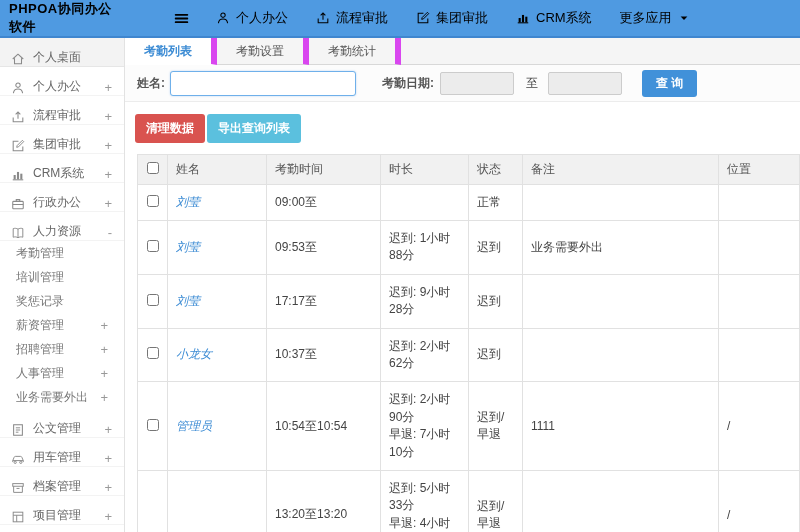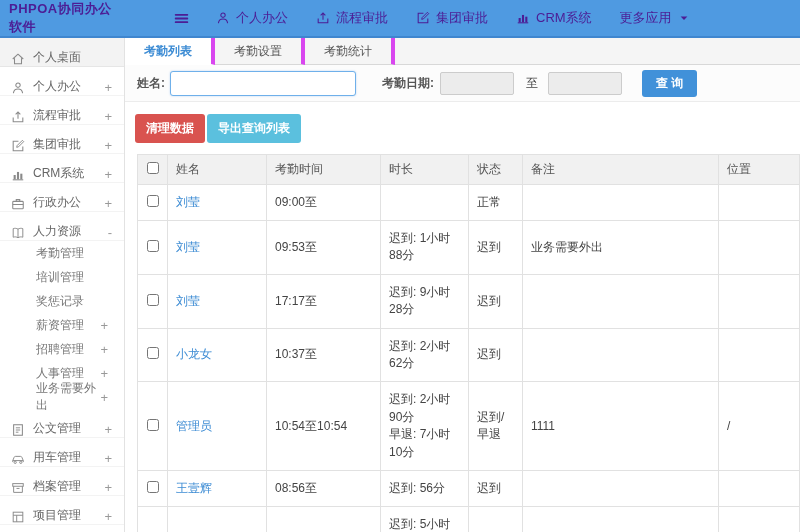--- a/index.html
+++ b/index.html
@@ -2,47 +2,47 @@
 <html style="--header-bg: #4f9ae1; --header-border: #3f86cf; --link: #3d8cd4; --red: #e4393c; --danger: #d9534f; --info: #5bc0de; --primary: #4191d9;"><head>
 <meta charset="utf-8">
 <style>
   * { box-sizing: border-box; margin: 0; padding: 0; }
   html,body { margin:0; background:#fff; }
   body { font-family: "Liberation Sans", "DejaVu Sans", sans-serif; font-size:12px; color:#333; }
   .app { width:800px; height:532px; display:flex; flex-direction:column; overflow:hidden; background:#fff; }
 
   
   header.topbar { height:38px; flex:none; background:var(--header-bg,#4f9ae1); border-bottom:2px solid var(--header-border,#3f86cf);
-    display:flex; align-items:center; color:#4c1d95; }
+    display:flex; align-items:center; color:#000000; }
   .logo { width:125px; flex:none; padding-left:9px; font-size:13px; font-weight:bold; letter-spacing:.5px; }
   .menu-btn { margin:0 26px 0 48px; cursor:pointer; display:flex; align-items:center; }
   .top-nav { display:flex; align-items:center; gap:28px; font-size:13px; }
   .nav-item { display:flex; align-items:center; gap:6px; cursor:pointer; white-space:nowrap; }
   .nav-item .icon { display:flex; align-items:center; }
   .icon svg { display:block; }
 
   
   .body-row { flex:1; display:flex; overflow:hidden; }
 
   
   aside.sidebar { width:125px; flex:none; background:#fff; border-right:1px solid #e2e2e2; overflow:hidden; color:#666; }
   .side-item { display:flex; align-items:flex-end; height:29px; padding-left:11px; gap:8px; cursor:pointer;
     border-bottom:1px solid #f3f3f3; color:#666; }
   .side-item .icon { color:#8a8a8a; display:flex; }
   .side-item.active { background:#f3f3f3; border-bottom:1px solid #e6e6e6; }
   .side-suffix { margin-left:auto; padding-right:12px; color:#999; font-size:13px; }
-  .side-sub .side-subitem { display:flex; align-items:center; height:24px; padding-left:36px; cursor:pointer; color:#777; }
+  .side-sub .side-subitem { display:flex; align-items:center; height:24px; padding-left:16px; cursor:pointer; color:#777; }
   .side-subitem .side-suffix { padding-right:16px; }
 
   
   main.content { flex:1; display:flex; flex-direction:column; overflow:hidden; background:#fff; }
 
   .tabs { flex:none; display:flex; background:#f5f5f5; border-bottom:1px solid #d8d8d8; height:27px; }
   .tab { padding:0 19px; line-height:26px; font-size:12px; color:#555; cursor:pointer;
-    border-right:4px solid #d946ef; margin-bottom:-1px; border-bottom:1px solid #d8d8d8; }
+    border-right:6px solid #d946ef; margin-bottom:-1px; border-bottom:1px solid #d8d8d8; }
   .tab.active { background:#fff; color:var(--link,#3d8cd4); font-weight:bold; border-bottom-color:#fff; }
 
   .filter-bar { flex:none; display:flex; align-items:center; height:37px; padding:0 12px;
     background:#fcfcfc; border-bottom:1px solid #ececec; }
   .filter-bar label { font-weight:bold; color:#555; }
   .name-input { width:186px; height:25px; margin-left:5px; border:1px solid #6fb0ea; border-radius:3px; padding:0 6px;
     outline:none; box-shadow:0 0 2px rgba(80,150,230,.4); }
   .date-label { margin-left:26px; }
   .date-input { width:74px; height:23px; margin-left:6px; background:#ececec; border:1px solid #ccc; border-radius:2px; padding:0 5px; }
   .to-label { margin:0 4px 0 12px; color:#444; font-weight:normal !important; }
@@ -59,21 +59,21 @@
   table.att { width:100%; border-collapse:collapse; table-layout:fixed; font-size:12px; }
   .att th, .att td { border:1px solid #e1e1e1; padding:6px 8px; text-align:left; vertical-align:middle; overflow:hidden; }
   .att th { background:#f1f1f1; color:#555; font-weight:normal; height:26px; }
   .att td { padding:9px 8px; color:#444; }
   .att .col-check { width:30px; text-align:center; padding:6px 4px; }
   .att .col-name { width:99px; }
   .att .col-time { width:114px; }
   .att .col-dur { width:88px; }
   .att .col-status { width:54px; }
   .att .col-note { width:196px; }
-  .name-link { color:var(--link,#3d8cd4); cursor:pointer; }
+  .name-link { color:var(--link,#3d8cd4); cursor:pointer;font-style:italic; }
   .dur-cell { white-space:pre-line; line-height:1.45; }
   .status-red { color:var(--red,#e4393c); }
   .att input[type=checkbox] { width:12px; height:12px; }
 </style>
 </head>
 <body>
 
 <div class="app">
 
   <header class="topbar">
@@ -360,29 +360,20 @@
                 <td class="col-check"><input type="checkbox" style=""></td>
                 <td class="col-name"><span class="name-link">管理员</span></td>
                 <td class="col-time">10:54至10:54</td>
                 <td class="col-dur dur-cell">迟到: 2小时90分
 早退: 7小时10分</td>
                 <td class="col-status status-red">迟到/早退</td>
                 <td class="col-note">1111</td>
                 <td class="col-loc">/</td>
               </tr>
               <tr>
-                <td class="col-check"><input type="checkbox" style=""></td>
-                <td class="col-name"><span class="name-link">王壹辉</span></td>
-                <td class="col-time">08:56至</td>
-                <td class="col-dur dur-cell">迟到: 56分</td>
-                <td class="col-status status-red">迟到</td>
-                <td class="col-note"></td>
-                <td class="col-loc"></td>
-              </tr>
-              <tr>
                 <td class="col-check"></td>
                 <td class="col-name"></td>
                 <td class="col-time">13:20至13:20</td>
                 <td class="col-dur dur-cell">迟到: 5小时33分
 早退: 4小时67分</td>
                 <td class="col-status status-red">迟到/早退</td>
                 <td class="col-note"></td>
                 <td class="col-loc">/</td>
               </tr>
             </tbody>

